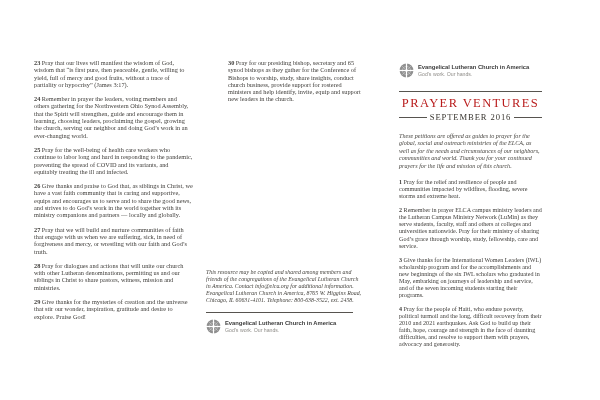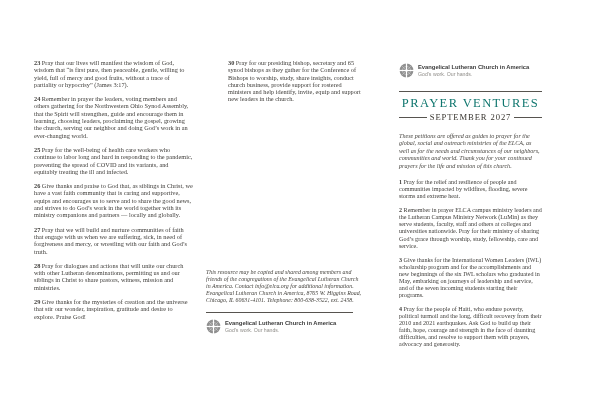--- a/index.html
+++ b/index.html
@@ -26,21 +26,21 @@
   .logo-row{display:flex;align-items:center;gap:4px;}
   .logo-icon{flex:0 0 auto;width:15px;height:15px;}
   .logo-text{display:flex;flex-direction:column;font-family:"Liberation Sans", sans-serif;}
   .logo-name{font-size:5.8px;font-weight:bold;color:#3a3a3a;line-height:1.25;}
   .logo-tag{font-size:5.2px;color:#8f8d89;line-height:1.25;}
   
   .cover{position:absolute;left:399px;top:63px;width:143px;}
   .cover-rule{height:1px;background:#57544f;width:100%;margin:13px 0 0 0;}
   .cover-title{
     margin:4px 0 0 0;text-align:center;font-size:12.5px;letter-spacing:1.4px;
-    color:#0f766e;font-weight:normal;white-space:nowrap;
+    color:#b91c1c;font-weight:normal;white-space:nowrap;
   }
   .subtitle-row{display:flex;align-items:center;gap:3px;margin-top:1px;}
   .subtitle-row .line{flex:1;height:1px;background:#57544f;}
   .cover-subtitle{
     font-size:8.6px;letter-spacing:0.9px;color:#38352f;white-space:nowrap;
   }
   .cover-intro{
     margin:11px 0 0 0;font-style:italic;font-size:6.1px;line-height:1.22;color:#46443f;
   }
   .cover-items{margin-top:9px;}
@@ -107,21 +107,21 @@
         <span class="logo-tag">God’s work. Our hands.</span>
       </div>
     </div>
 
     <div class="cover-rule"></div>
 
     <h1 class="cover-title">PRAYER VENTURES</h1>
 
     <div class="subtitle-row">
       <div class="line"></div>
-      <span class="cover-subtitle">SEPTEMBER 2027</span>
+      <span class="cover-subtitle">SEPTEMBER 2016</span>
       <div class="line"></div>
     </div>
 
     <p class="cover-intro">These petitions are offered as guides to prayer for the global, social and outreach ministries of the ELCA, as well as for the needs and circumstances of our neighbors, communities and world. Thank you for your continued prayers for the life and mission of this church.</p>
 
     <div class="cover-items">
         <p class="prayer"><span class="num">1</span><span> Pray for the relief and resilience of people and communities impacted by wildfires, flooding, severe storms and extreme heat.</span></p>
         <p class="prayer"><span class="num">2</span><span> Remember in prayer ELCA campus ministry leaders and the Lutheran Campus Ministry Network (LuMin) as they serve students, faculty, staff and others at colleges and universities nationwide. Pray for their ministry of sharing God’s grace through worship, study, fellowship, care and service.</span></p>
         <p class="prayer"><span class="num">3</span><span> Give thanks for the International Women Leaders (IWL) scholarship program and for the accomplishments and new beginnings of the six IWL scholars who graduated in May, embarking on journeys of leadership and service, and of the seven incoming students starting their programs.</span></p>
         <p class="prayer"><span class="num">4</span><span> Pray for the people of Haiti, who endure poverty, political turmoil and the long, difficult recovery from their 2010 and 2021 earthquakes. Ask God to build up their faith, hope, courage and strength in the face of daunting difficulties, and resolve to support them with prayers, advocacy and generosity.</span></p>

